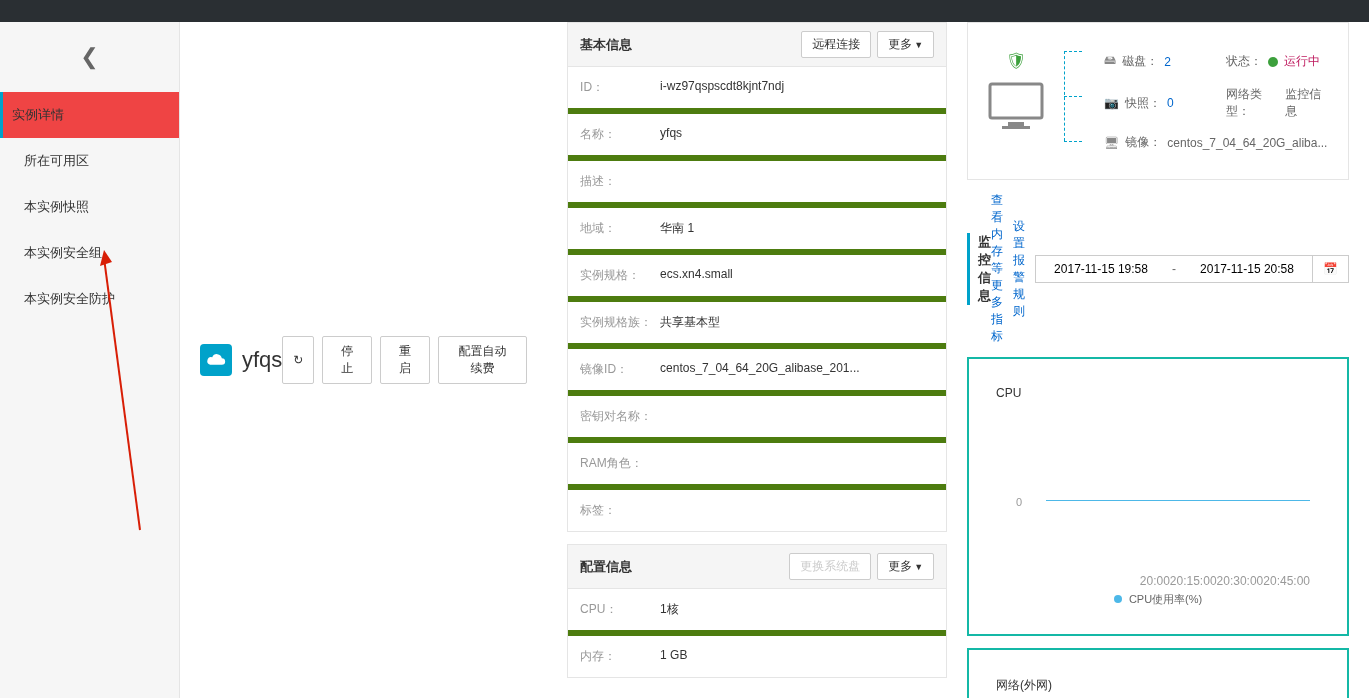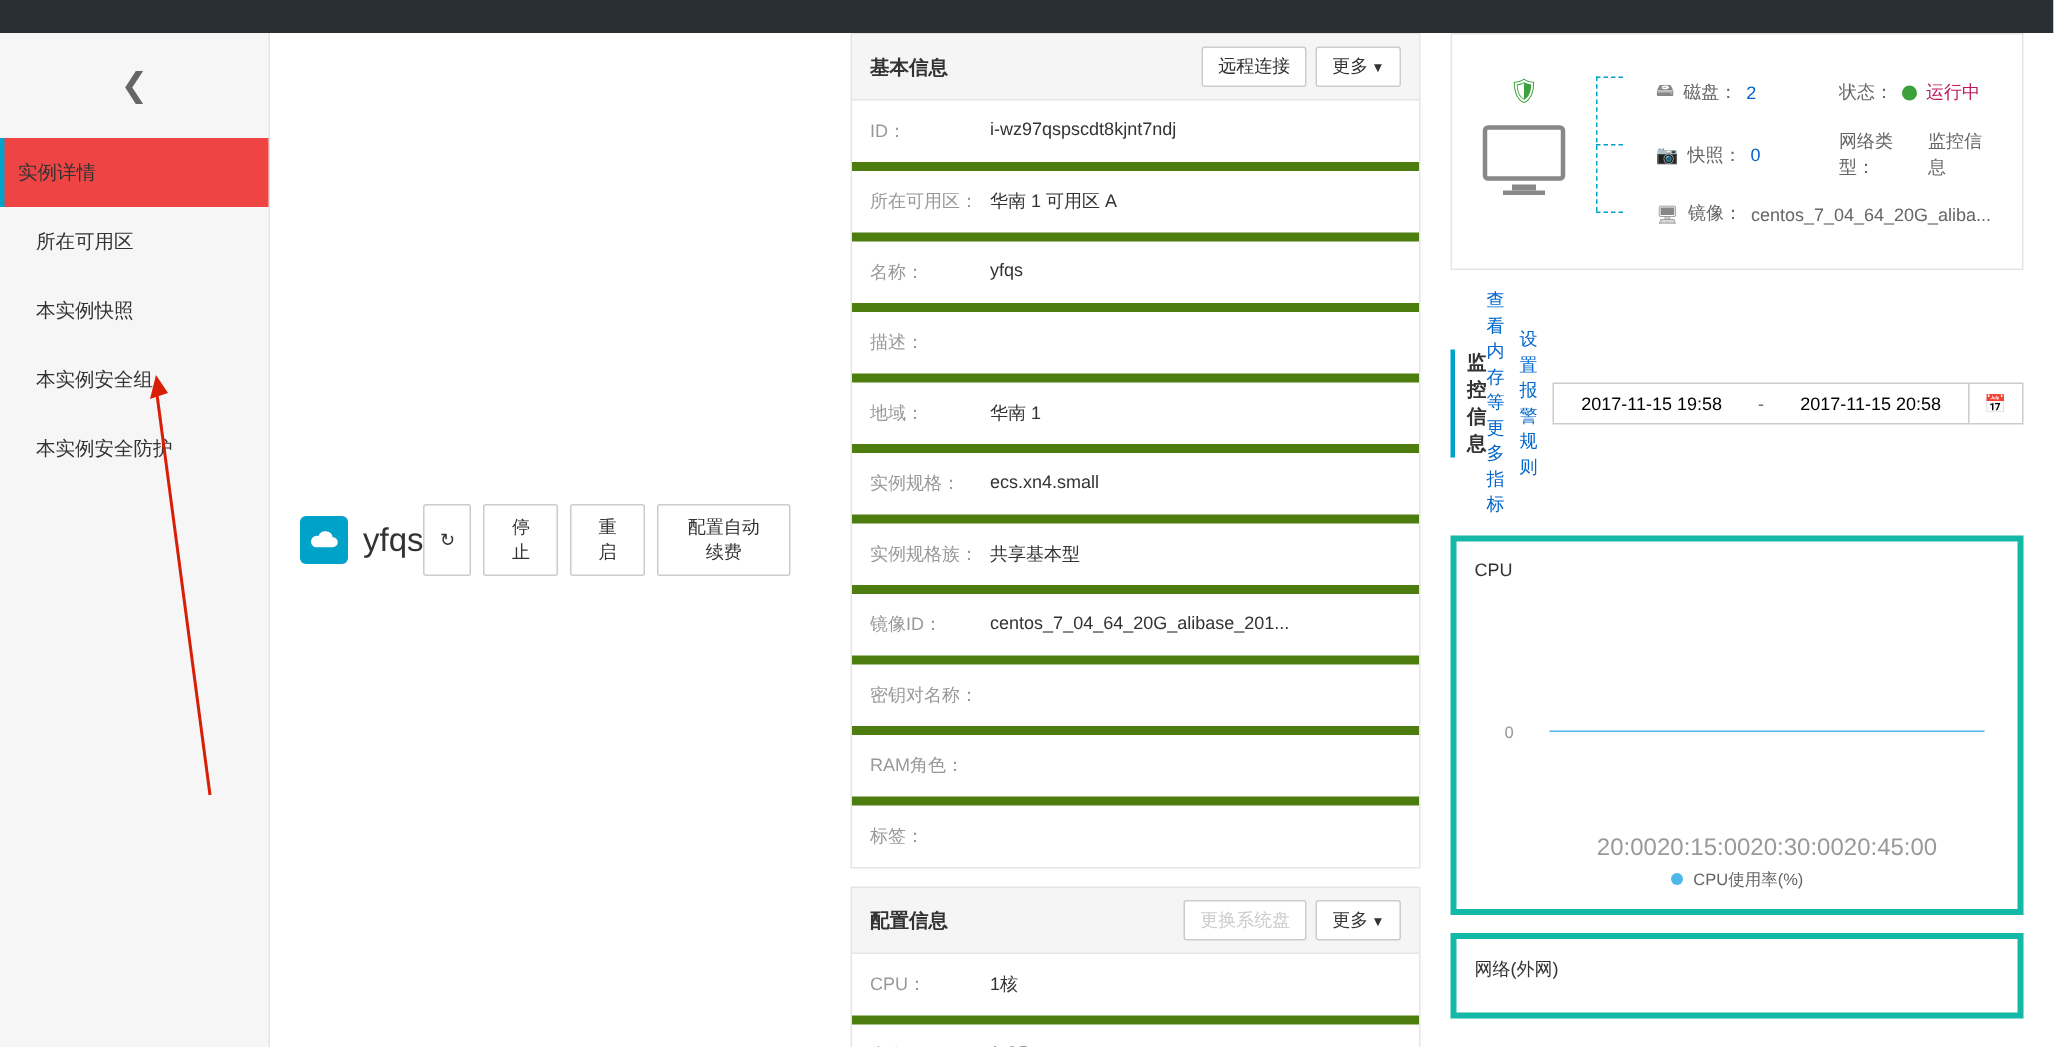--- a/index.html
+++ b/index.html
@@ -41,26 +41,26 @@
 .status-dot { display: inline-block; width: 10px; height: 10px; border-radius: 50%; background: #3ca03c; }
 .status-text { color: #be185d; }
 .section-header { display: flex; align-items: center; justify-content: space-between; }
 .section-title { font-size: 13px; color: #333; border-left: 3px solid #00a2ca; padding-left: 8px; font-weight: bold; }
 .section-links { display: flex; gap: 10px; align-items: center; }
 .section-links a { color: #06c; cursor: pointer; font-size: 12px; }
 .date-range { display: flex; align-items: center; border: 1px solid #ccc; }
 .date-input { border: none; padding: 6px 10px; font-size: 12px; width: 130px; text-align: center; }
 .date-sep { padding: 0 6px; color: #666; }
 .date-cal { border-left: 1px solid #ccc; padding: 6px 10px; cursor: pointer; }
-.chart-panel { border: 4px solid #14b8a6; padding: 12px; }
+.chart-panel { border: 2px solid #14b8a6; padding: 27px; }
 .chart-title { font-size: 12px; color: #333; margin-bottom: 8px; }
 .chart-area { height: 180px; position: relative; }
 .chart-axis-y { position: absolute; left: 20px; top: 88px; font-size: 11px; color: #999; }
 .chart-line { position: absolute; left: 50px; right: 10px; top: 92px; border-top: 1px solid #4db8e8; }
-.chart-x-labels { position: absolute; bottom: 0; left: 50px; right: 10px; display: flex; justify-content: center; font-size: 16px; color: #999; }
+.chart-x-labels { position: absolute; bottom: 0; left: 50px; right: 10px; display: flex; justify-content: flex-end; font-size: 12px; color: #999; }
 .chart-legend { text-align: center; font-size: 11px; color: #666; margin-top: 4px; }
 .legend-dot { display: inline-block; width: 8px; height: 8px; border-radius: 50%; background: #4db8e8; margin-right: 4px; }
 .below-header { display: flex; gap: 20px; padding: 0 20px; }
 .dropdown-caret { font-size: 9px; margin-left: 2px; }
 .cloud-icon svg { width: 20px; height: 14px; }
 .icon-glyph { color: #888; }
 </style>
 </head>
 <body>
 
@@ -123,24 +123,20 @@
             <span class="panel-title">基本信息</span>
             <div class="panel-header-actions">
               <button class="btn btn-sm">远程连接</button>
               <button class="btn btn-sm"><span>更多</span><span class="dropdown-caret">▼</span></button>
             </div>
           </div>
           <div class="panel-body">
             <div class="info-row">
                 <span class="info-label">ID：</span>
                 <span class="info-value">i-wz97qspscdt8kjnt7ndj</span>
-              </div>
-            <div class="info-row">
-                <span class="info-label">所在可用区：</span>
-                <span class="info-value">华南 1 可用区 A</span>
               </div>
             <div class="info-row">
                 <span class="info-label">名称：</span>
                 <span class="info-value">yfqs</span>
               </div>
             <div class="info-row">
                 <span class="info-label">描述：</span>
                 <span class="info-value"></span>
               </div>
             <div class="info-row">

